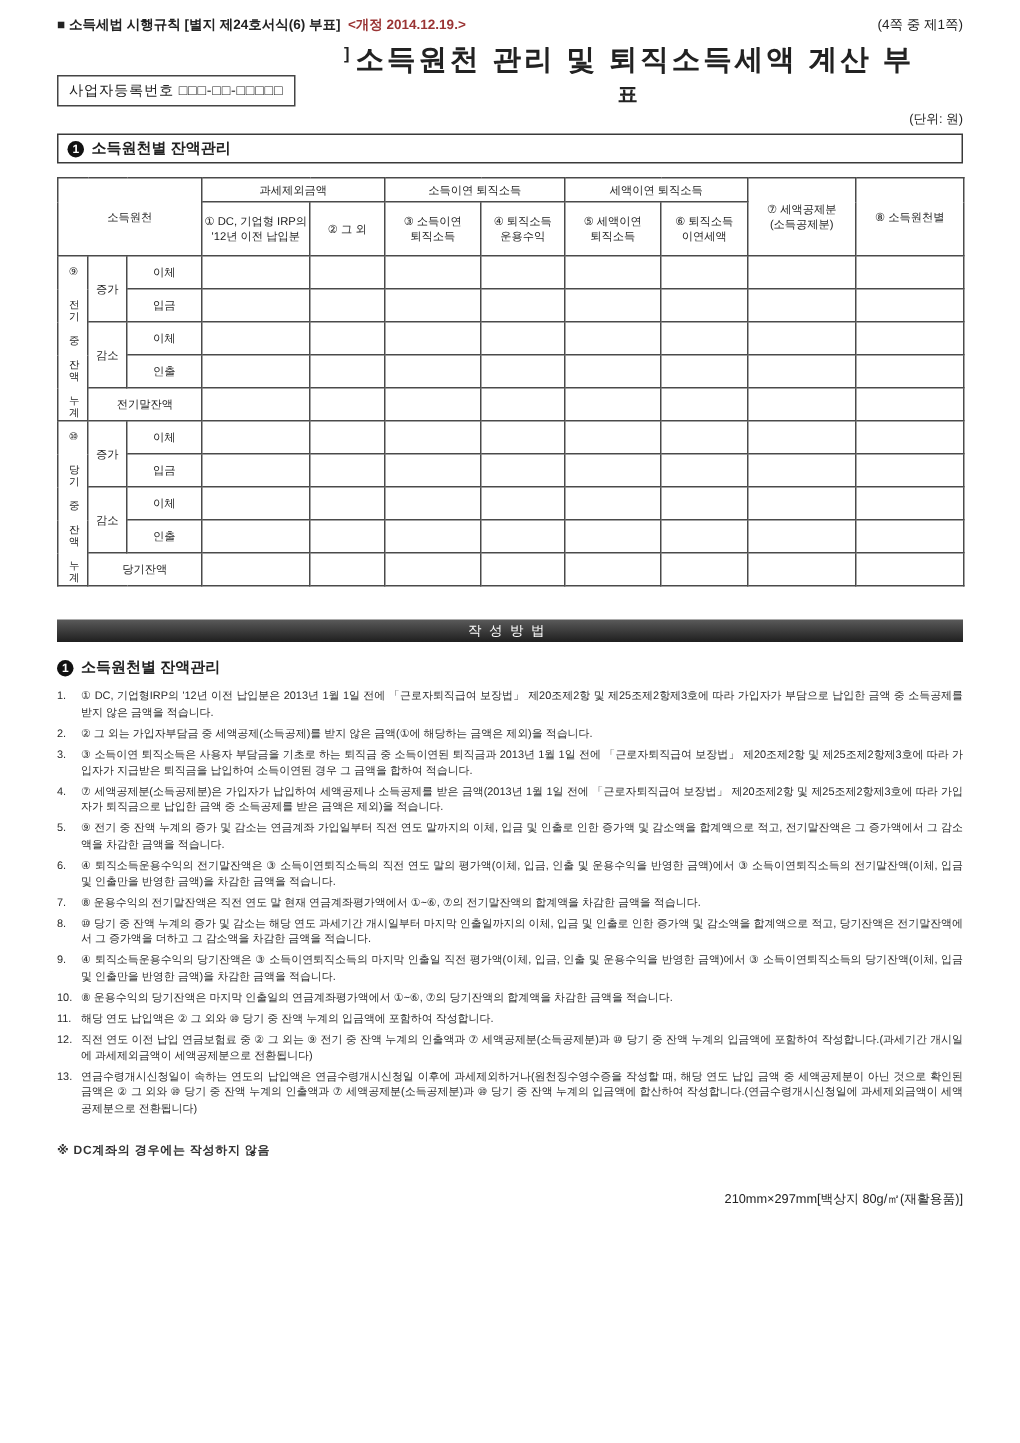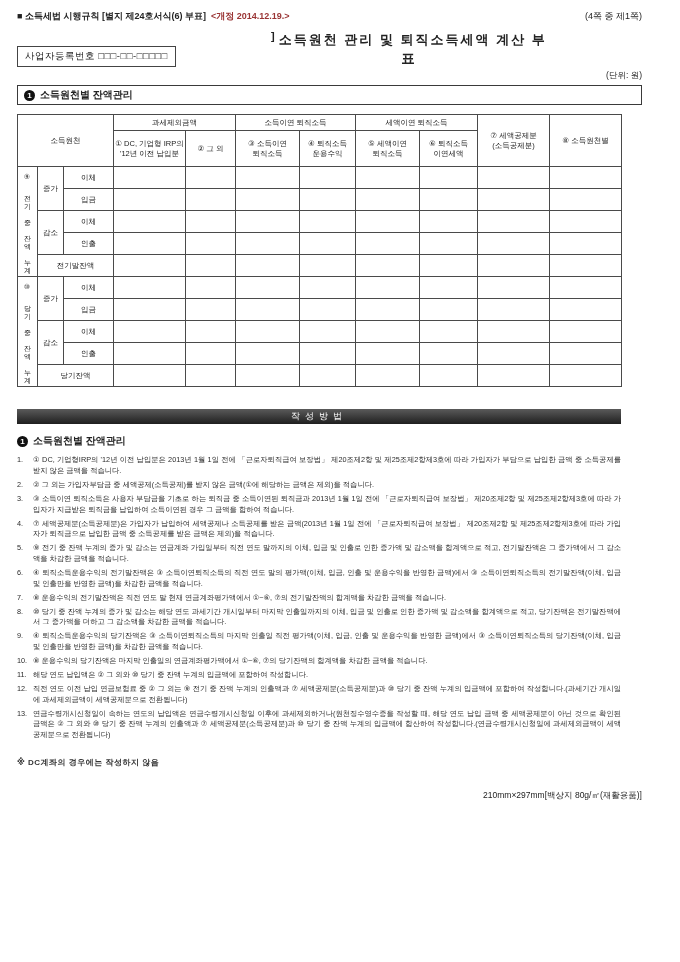--- a/index.html
+++ b/index.html
@@ -3,37 +3,37 @@
 <meta charset="utf-8">
 <style>
   * { box-sizing: border-box; margin: 0; padding: 0; }
   html, body { width: 680px; height: 962px; }
   body {
     background: #ffffff;
     font-family: "Liberation Sans", "DejaVu Sans", sans-serif;
     color: #222;
     overflow: hidden;
   }
-  .page { position: relative; width: 680px; height: 962px; padding: 10px 38px 0 17px; }
+  .page { position: relative; width: 680px; height: 962px; padding: 10px 38px 0 38px; }
 
   
   .topline { display: flex; align-items: baseline; font-size: 9px; }
   .reg { font-weight: bold; }
   .rev { color: #9a3434; margin-left: 5px; font-weight: bold; }
   .pagecount { margin-left: auto; font-size: 9px; }
 
   
   .title-row { display: flex; margin-top: 6px; align-items: flex-end; }
   .biznum-box {
     border: 1px solid #444; padding: 3px 7px; font-size: 9.5px;
     white-space: nowrap; flex: 0 0 auto; letter-spacing: 0.5px;
   }
   .title-wrap { flex: 1; text-align: center; line-height: 1.3; }
   .title-bracket { font-size: 11px; font-weight: bold; vertical-align: top; margin-right: 4px; }
-  .title-l1 { display: inline; font-size: 13px; font-weight: bold; letter-spacing: 2px; }
+  .title-l1 { display: inline; font-size: 19px; font-weight: bold; letter-spacing: 2px; }
   .title-l2 { font-size: 13.5px; font-weight: bold; letter-spacing: 2px; }
 
   .unit-line { text-align: right; font-size: 8.5px; margin-top: 3px; margin-bottom: 3px; }
 
   
   .section-box {
     border: 1px solid #3a3a3a; height: 20px; display: flex; align-items: center;
     padding-left: 6px; font-size: 10px; font-weight: bold; margin-bottom: 9px;
   }
   .badge {

